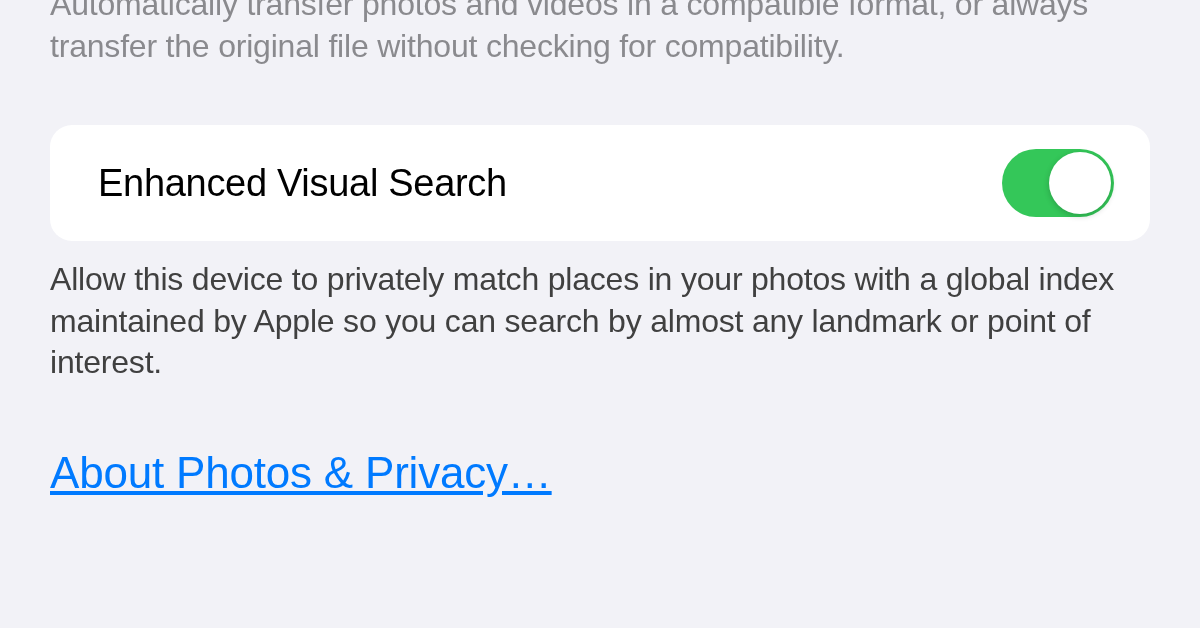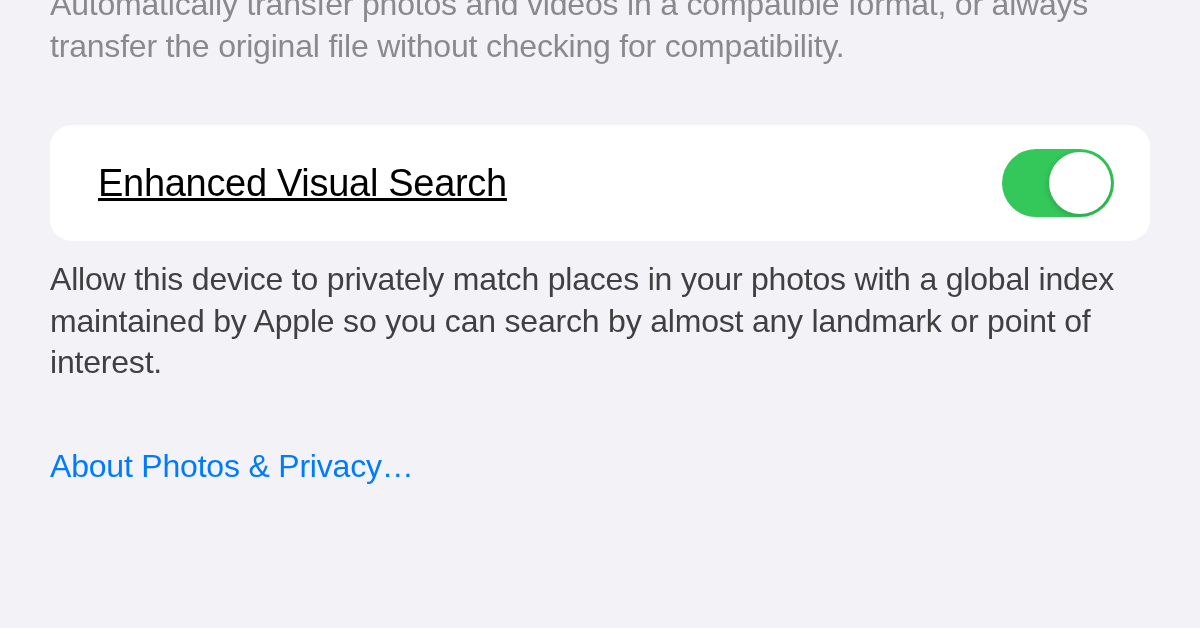--- a/index.html
+++ b/index.html
@@ -10,21 +10,20 @@
     body {
       font-family: -apple-system, BlinkMacSystemFont, "Segoe UI", Helvetica, Arial, sans-serif;
       background: #f2f2f7;
       width: 1200px;
       height: 628px;
       overflow: hidden;
       position: relative;
     }
     .container {
       padding: 0 50px;
-      text-decoration: underline;
     }
     .section-footer-top {
       color: #8a8a8e;
       font-size: 32px;
       line-height: 1.3;
       padding: 0 50px;
       margin-top: -16px;
       letter-spacing: -0.2px;
     }
     .settings-card {
@@ -63,24 +62,25 @@
     }
     .section-footer-bottom {
       color: #404040;
       font-size: 32px;
       line-height: 1.3;
       padding: 18px 50px 0 50px;
       letter-spacing: -0.2px;
     }
     .link-text {
       color: #007aff;
-      font-size: 32px;
+      font-size: 44px;
       padding: 64px 50px 0 50px;
       letter-spacing: -0.2px;
       cursor: pointer;
+      text-decoration: underline;
     }
   </style>
 </head>
 <body>
 
 <div class="section-footer-top">Automatically transfer photos and videos in a compatible format, or always transfer the original file without checking for compatibility.</div>
 
 <div class="container">
   <div class="settings-card">
     <div class="settings-label">Enhanced Visual Search</div>

